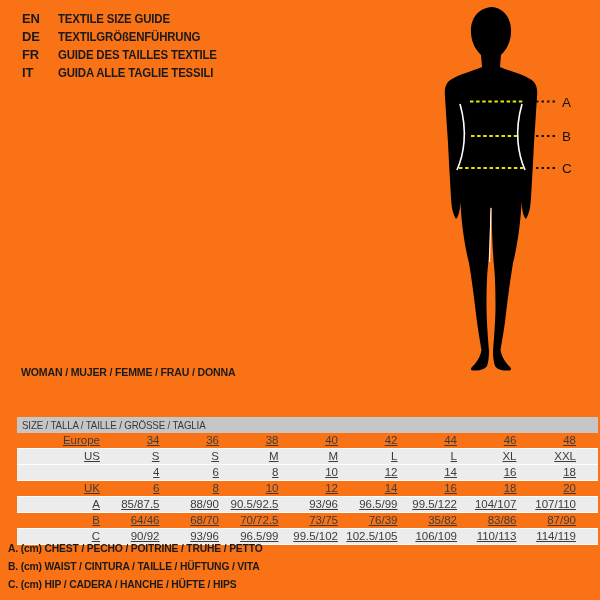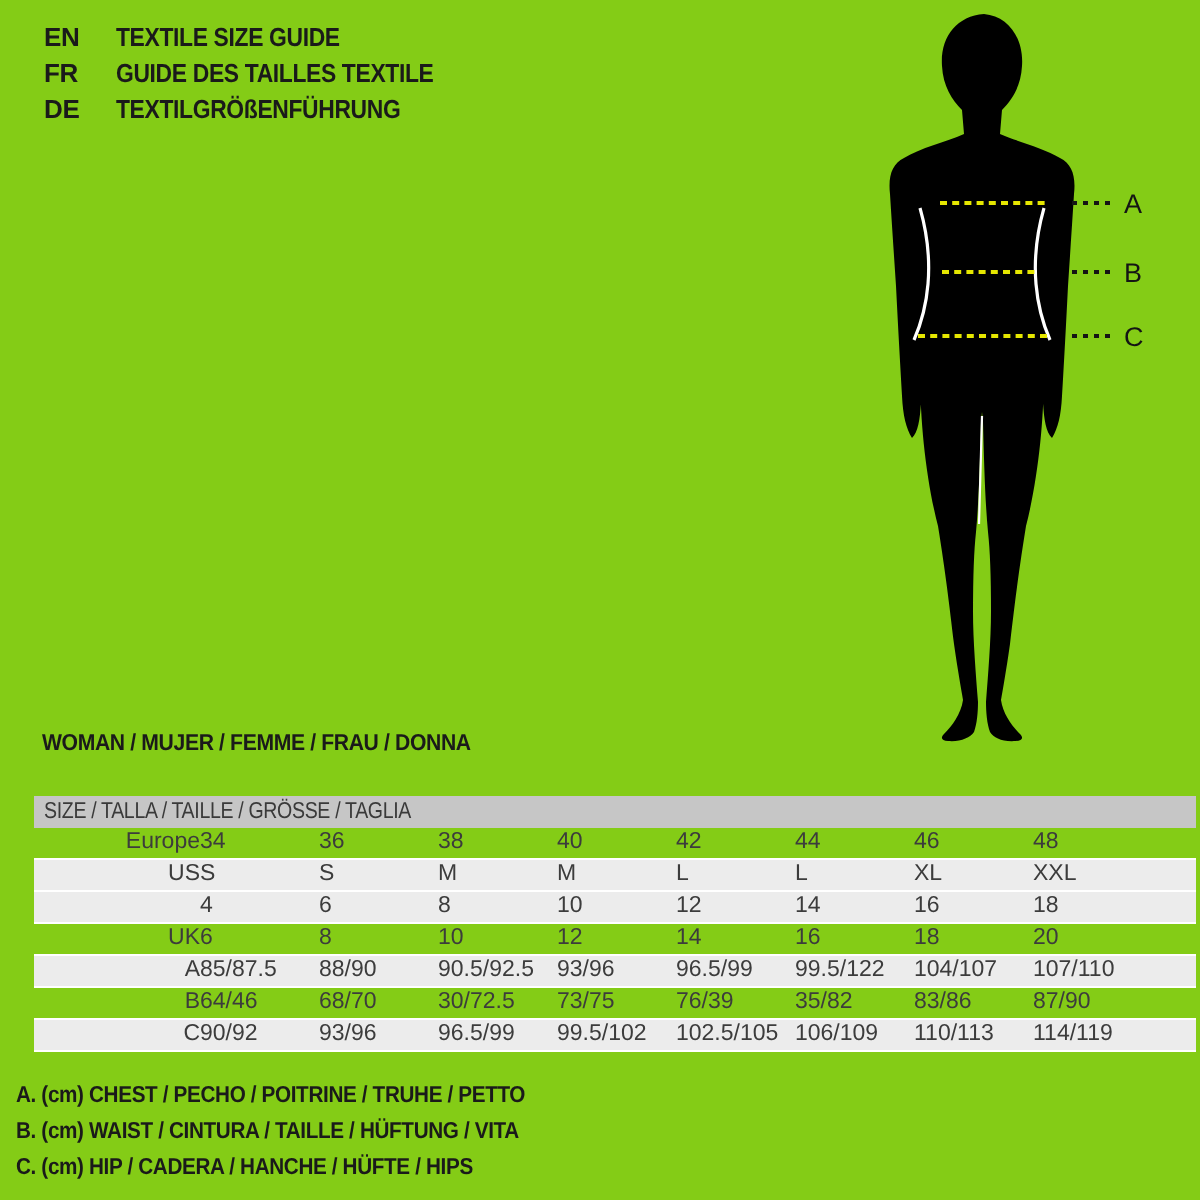--- a/index.html
+++ b/index.html
@@ -1,65 +1,69 @@
 <!DOCTYPE html>
 <html><head>
 <meta charset="utf-8">
 <style>
   html,body{margin:0;padding:0;background:#fff;}
-  #page{position:relative;width:600px;height:600px;background:#84cc16;overflow:hidden;
+  #page{position:relative;width:600px;height:600px;background:#f97316;overflow:hidden;
         font-family:"Liberation Sans","DejaVu Sans",sans-serif;color:#1a1a1a;}
 
   
   .langs{position:absolute;left:22px;top:10px;}
   .lang-row{display:flex;height:18px;line-height:18px;}
   .lang-code{width:36px;font-weight:bold;font-size:13px;letter-spacing:-0.2px;}
   .lang-label{font-weight:bold;font-size:13px;white-space:nowrap;
               display:inline-block;transform:scaleX(0.88);transform-origin:0 50%;letter-spacing:-0.2px;}
 
   
   .figure{position:absolute;left:400px;top:0px;width:200px;height:385px;}
   .figure svg{display:block;}
 
   
   .woman-title{position:absolute;left:21px;top:366px;font-weight:bold;font-size:11.5px;
                white-space:nowrap;transform:scaleX(0.92);transform-origin:0 50%;letter-spacing:-0.2px;}
 
   
-  .size-table{position:absolute;left:17px;top:398px;width:581px;font-size:11.5px;color:#3c3c3c;}
+  .size-table{position:absolute;left:17px;top:417px;width:581px;font-size:11.5px;color:#3c3c3c;text-decoration:underline;}
   .thead{height:16px;line-height:16px;padding-left:5px;font-size:11.5px;color:#3a3a3a;}
   .thead span{display:inline-block;transform:scaleX(0.85);transform-origin:0 50%;letter-spacing:-0.2px;white-space:nowrap;}
   .trow{display:grid;grid-template-columns:83px repeat(8,59.5px) 1fr;
         height:15px;line-height:15px;border-bottom:1px solid #ffffff;}
   .tcell{overflow:visible;white-space:nowrap;}
   .tlabel{padding-left:5px;text-align:right;}
-  .tval{text-align:left;}
+  .tval{text-align:right;}
 
   
   .legend{position:absolute;left:8px;top:539px;}
   .legend-line{height:18px;line-height:18px;font-weight:bold;font-size:11.5px;white-space:nowrap;
                transform:scaleX(0.9);transform-origin:0 50%;letter-spacing:-0.2px;}
 </style>
 </head>
 <body>
 
 <div id="page">
 
   <div class="langs">
     <div class="lang-row">
       <span class="lang-code">EN</span>
       <span class="lang-label">TEXTILE SIZE GUIDE</span>
     </div>
     <div class="lang-row">
+      <span class="lang-code">DE</span>
+      <span class="lang-label">TEXTILGRÖßENFÜHRUNG</span>
+    </div>
+    <div class="lang-row">
       <span class="lang-code">FR</span>
       <span class="lang-label">GUIDE DES TAILLES TEXTILE</span>
     </div>
     <div class="lang-row">
-      <span class="lang-code">DE</span>
-      <span class="lang-label">TEXTILGRÖßENFÜHRUNG</span>
+      <span class="lang-code">IT</span>
+      <span class="lang-label">GUIDA ALLE TAGLIE TESSILI</span>
     </div>
   </div>
 
   <div class="figure">
     <svg width="200" height="385" viewBox="0 0 200 385">
       <path d="M 92 7
                C 104 8 112 19 111 33
                C 110.5 43 106 50 101 55
                L 100 67
                C 109 71 122 74 130 79
@@ -184,21 +188,21 @@
           <div class="tcell tval">96.5/99</div>
           <div class="tcell tval">99.5/122</div>
           <div class="tcell tval">104/107</div>
           <div class="tcell tval">107/110</div>
           <div class="tcell"></div>
         </div>
         <div class="trow">
           <div class="tcell tlabel">B</div>
           <div class="tcell tval">64/46</div>
           <div class="tcell tval">68/70</div>
-          <div class="tcell tval">30/72.5</div>
+          <div class="tcell tval">70/72.5</div>
           <div class="tcell tval">73/75</div>
           <div class="tcell tval">76/39</div>
           <div class="tcell tval">35/82</div>
           <div class="tcell tval">83/86</div>
           <div class="tcell tval">87/90</div>
           <div class="tcell"></div>
         </div>
         <div class="trow" style="background: rgb(236, 236, 236);">
           <div class="tcell tlabel">C</div>
           <div class="tcell tval">90/92</div>

